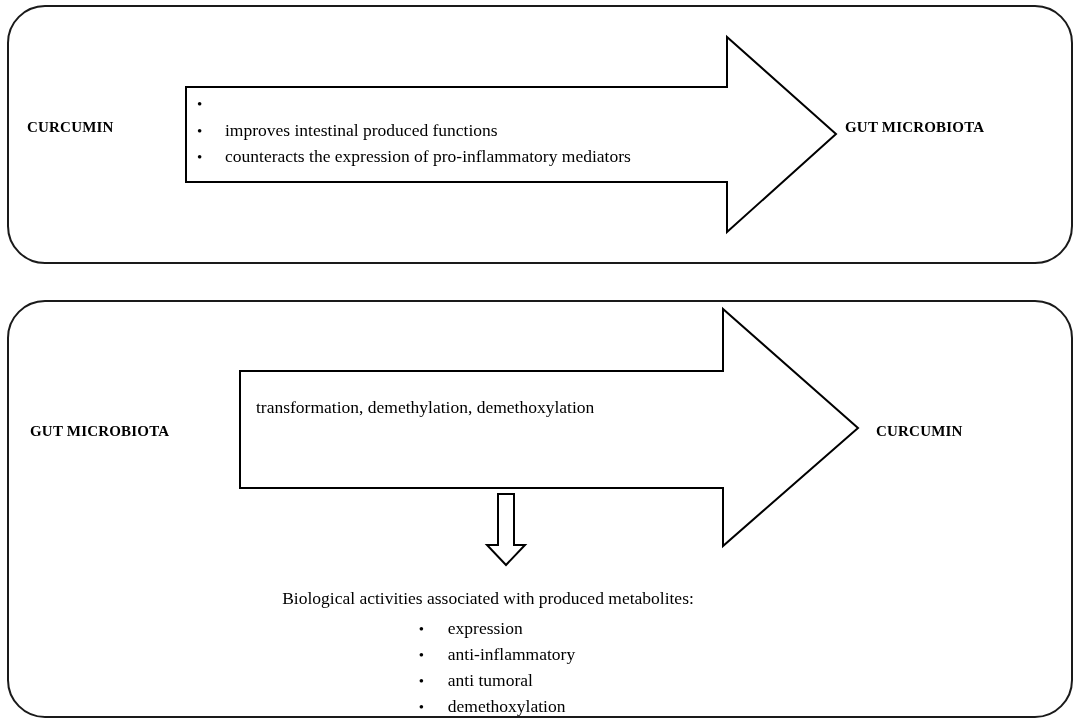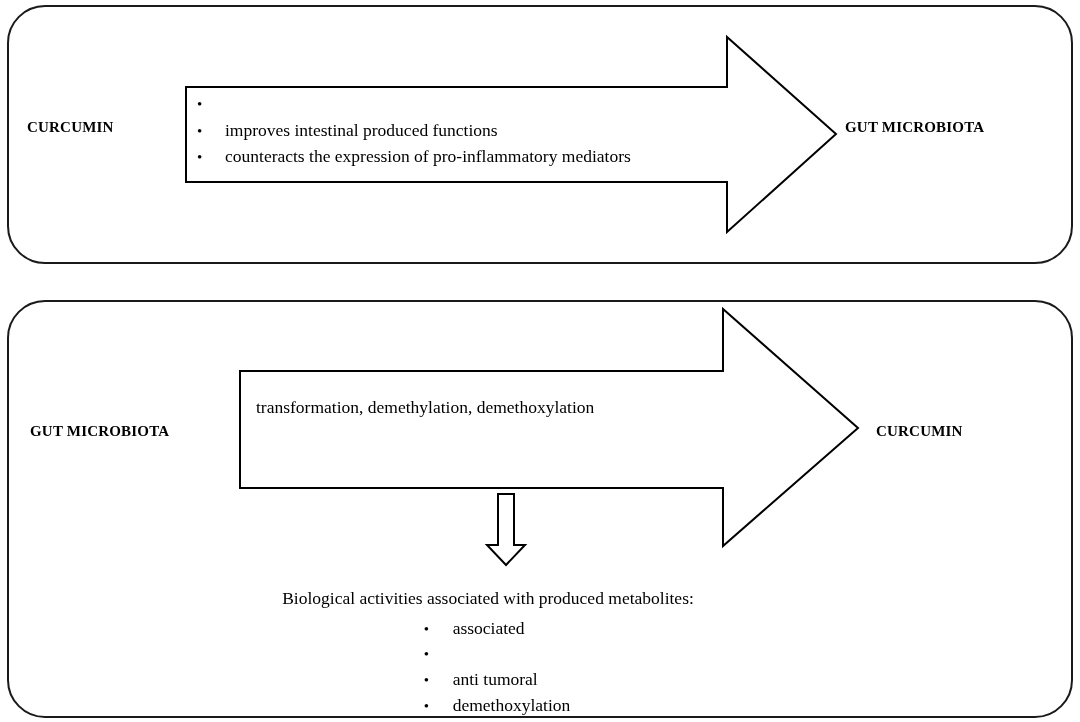--- a/index.html
+++ b/index.html
@@ -175,24 +175,25 @@
 
   <svg class="block-arrow" id="arrow-down" viewBox="0 0 42 74" preserveAspectRatio="none">
     <polygon points="13,1 29,1 29,52 40,52 21,72 2,52 13,52"></polygon>
   </svg>
 
   <div id="activities">
     <span id="activities-heading">Biological activities associated with produced metabolites:</span>
     <div id="activities-list">
       <div class="bullet-row">
         <span class="dot">•</span>
-        <span>associated</span>
-      </div>
-      <div class="bullet-row">
-        <span class="dot">•</span>
+        <span>expression</span>
+      </div>
+      <div class="bullet-row">
+        <span class="dot">•</span>
+        <span>anti-inflammatory</span>
       </div>
       <div class="bullet-row">
         <span class="dot">•</span>
         <span>anti tumoral</span>
       </div>
       <div class="bullet-row">
         <span class="dot">•</span>
         <span>demethoxylation</span>
       </div>
     </div>

